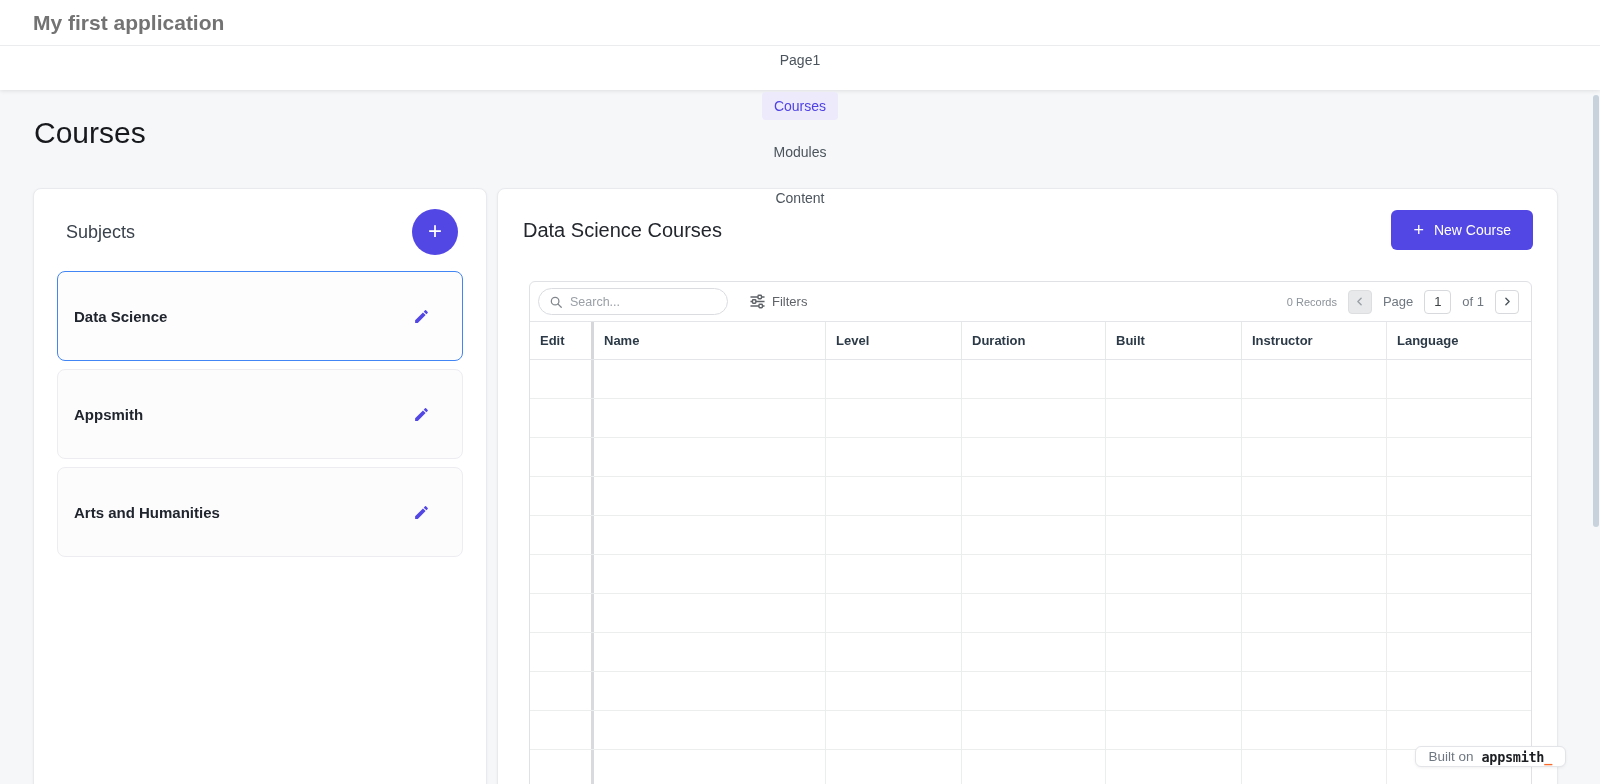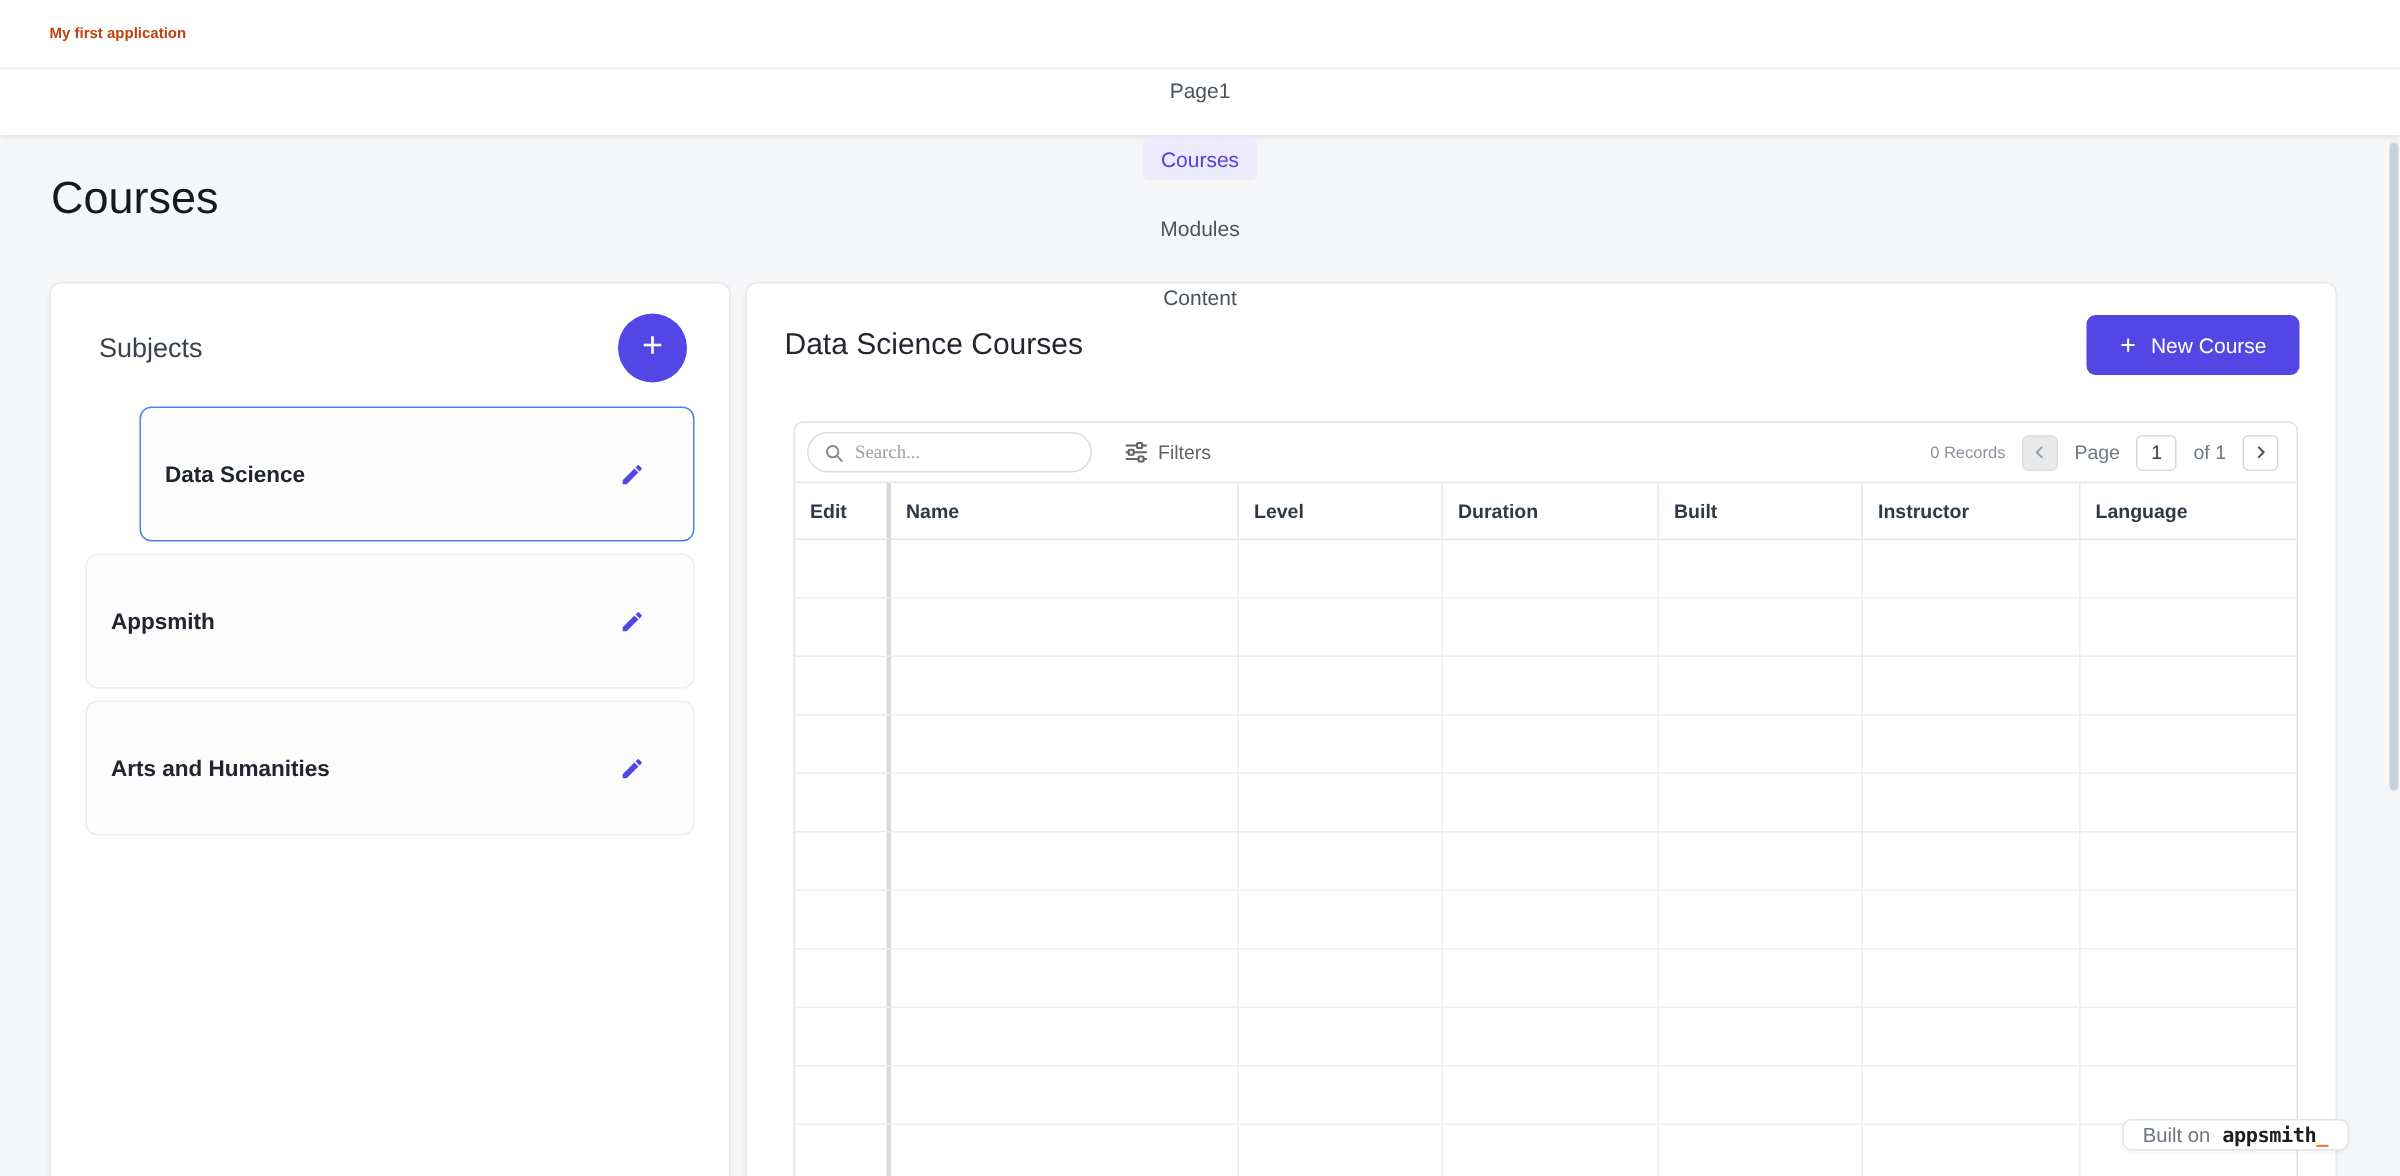--- a/index.html
+++ b/index.html
@@ -13,21 +13,21 @@
   html,body{width:1600px;height:784px;}
   body{
     position:relative;overflow:hidden;background:#f5f7f9;
     font-family:"Liberation Sans",sans-serif;color:#1f2430;
   }
   
   .app-header{
     position:absolute;top:0;left:0;right:0;height:46px;background:#fff;
     border-bottom:1px solid #ebecee;display:flex;align-items:center;padding:0 33px;z-index:5;
   }
-  .app-title{font-size:10px;font-weight:bold;color:#c2410c;}
+  .app-title{font-size:21px;font-weight:bold;color:#737373;}
   
   .tab-bar{
     position:absolute;top:46px;left:0;right:0;height:44px;background:#fff;
     box-shadow:0 1px 4px rgba(0,0,0,.1);display:flex;align-items:center;gap:18px;
     padding:0 35px;z-index:4;flex-direction:column;
   }
   .tab{font-size:14px;color:#4b545c;padding:6px 12px;border-radius:4px;cursor:pointer;white-space:nowrap;}
   .tab.active{color:var(--active-tab-text);background:var(--active-tab-bg);}
   
   .canvas{position:absolute;top:90px;left:0;right:0;bottom:0;background:#f5f7f9;}
@@ -43,21 +43,21 @@
   .add-btn{
     width:46px;height:46px;border-radius:50%;background:var(--primary);color:#fff;border:none;
     font-size:24px;font-weight:400;display:flex;align-items:center;justify-content:center;
     cursor:pointer;line-height:1;padding-bottom:3px;
   }
   .subject-list{padding:0 23px;}
   .subject-item{
     height:90px;margin-bottom:8px;border:1px solid #ededf1;background:#fcfcfd;border-radius:8px;
     display:flex;align-items:center;justify-content:space-between;padding:0 32px 0 16px;cursor:pointer;
   }
-  .subject-item.selected{border:1px solid var(--selected-border);background:#fdfdfe;margin-left:36px;}
+  .subject-item.selected{border:1px solid var(--selected-border);background:#fdfdfe;}
   .subject-name{font-weight:bold;font-size:15px;color:#20252e;}
   .pencil{display:flex;align-items:center;cursor:pointer;}
   
   .right-card{left:497px;width:1061px;}
   .rc-header{display:flex;align-items:center;justify-content:space-between;padding:21px 24px 0 25px;}
   .rc-title{font-size:20px;color:#23272d;}
   .new-course-btn{
     height:40px;padding:0 22px;border:none;border-radius:6px;background:var(--primary);color:#fff;
     font-size:14px;font-family:inherit;display:flex;align-items:center;gap:10px;cursor:pointer;
   }
@@ -69,21 +69,21 @@
   }
   .table-toolbar{
     height:40px;flex:0 0 40px;display:flex;align-items:center;gap:12px;
     padding:0 12px 0 8px;border-bottom:1px solid #e4e5e8;
   }
   .search-box{
     width:190px;height:27px;border:1px solid #dadce0;border-radius:14px;
     display:flex;align-items:center;gap:7px;padding:0 10px;background:#fff;
   }
   .search-box input{
-    border:none;outline:none;background:transparent;font-family:Liberation Serif, serif;
+    border:none;outline:none;background:transparent;font-family:Liberation Sans, sans-serif;
     font-size:12.5px;color:#15803d;width:100%;
   }
   .search-box input::placeholder{color:#9aa0a6;}
   .filters-btn{
     display:flex;align-items:center;gap:7px;margin-left:10px;background:none;border:none;
     font-family:inherit;font-size:13px;color:#5f6368;cursor:pointer;
   }
   .toolbar-right{margin-left:auto;display:flex;align-items:center;gap:11px;}
   .records{font-size:11px;color:#8b9299;}
   .pg-btn{

